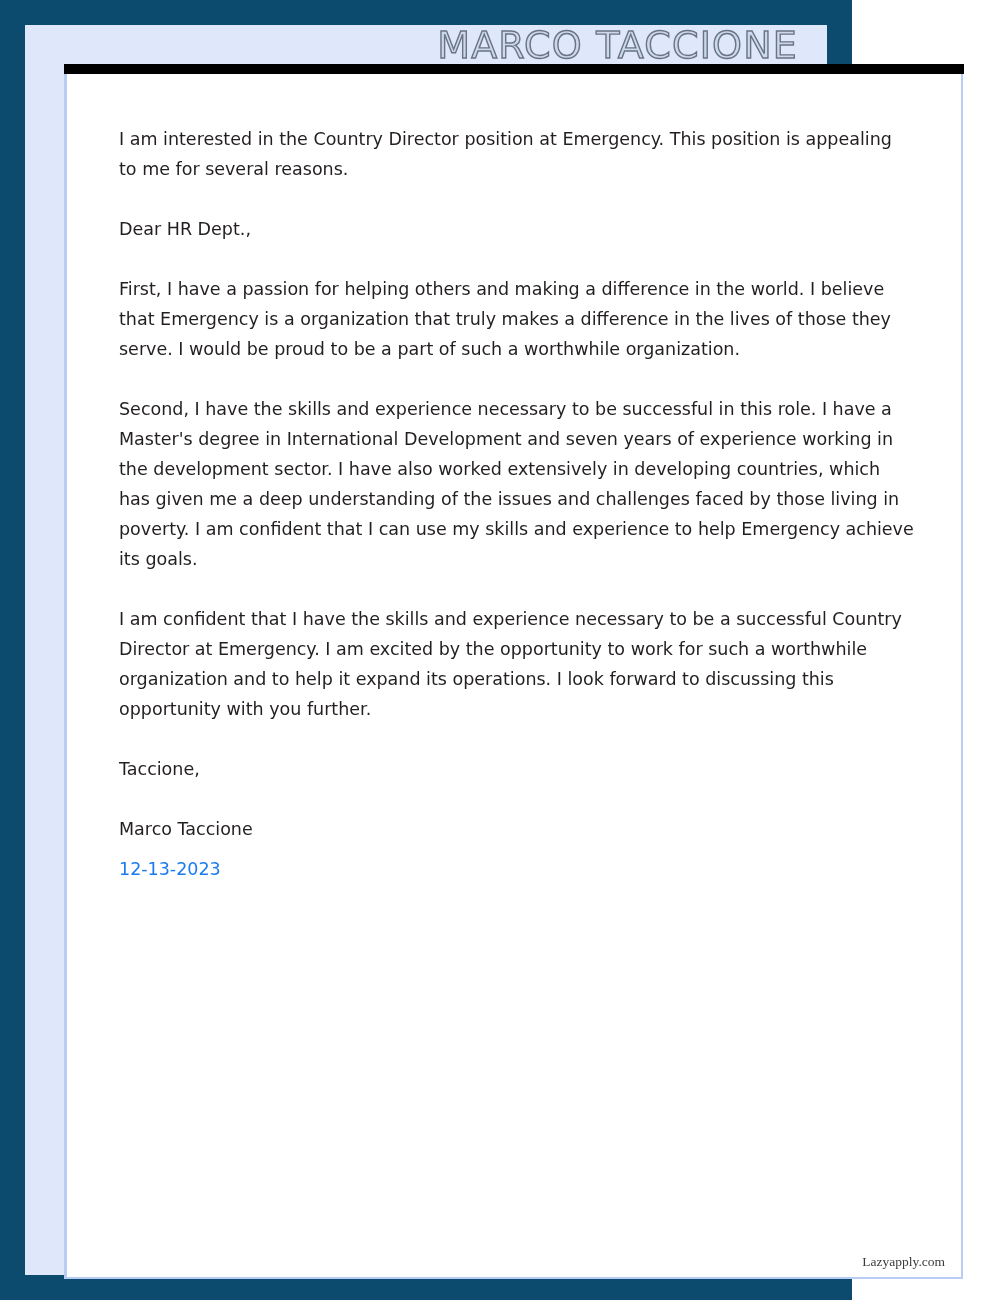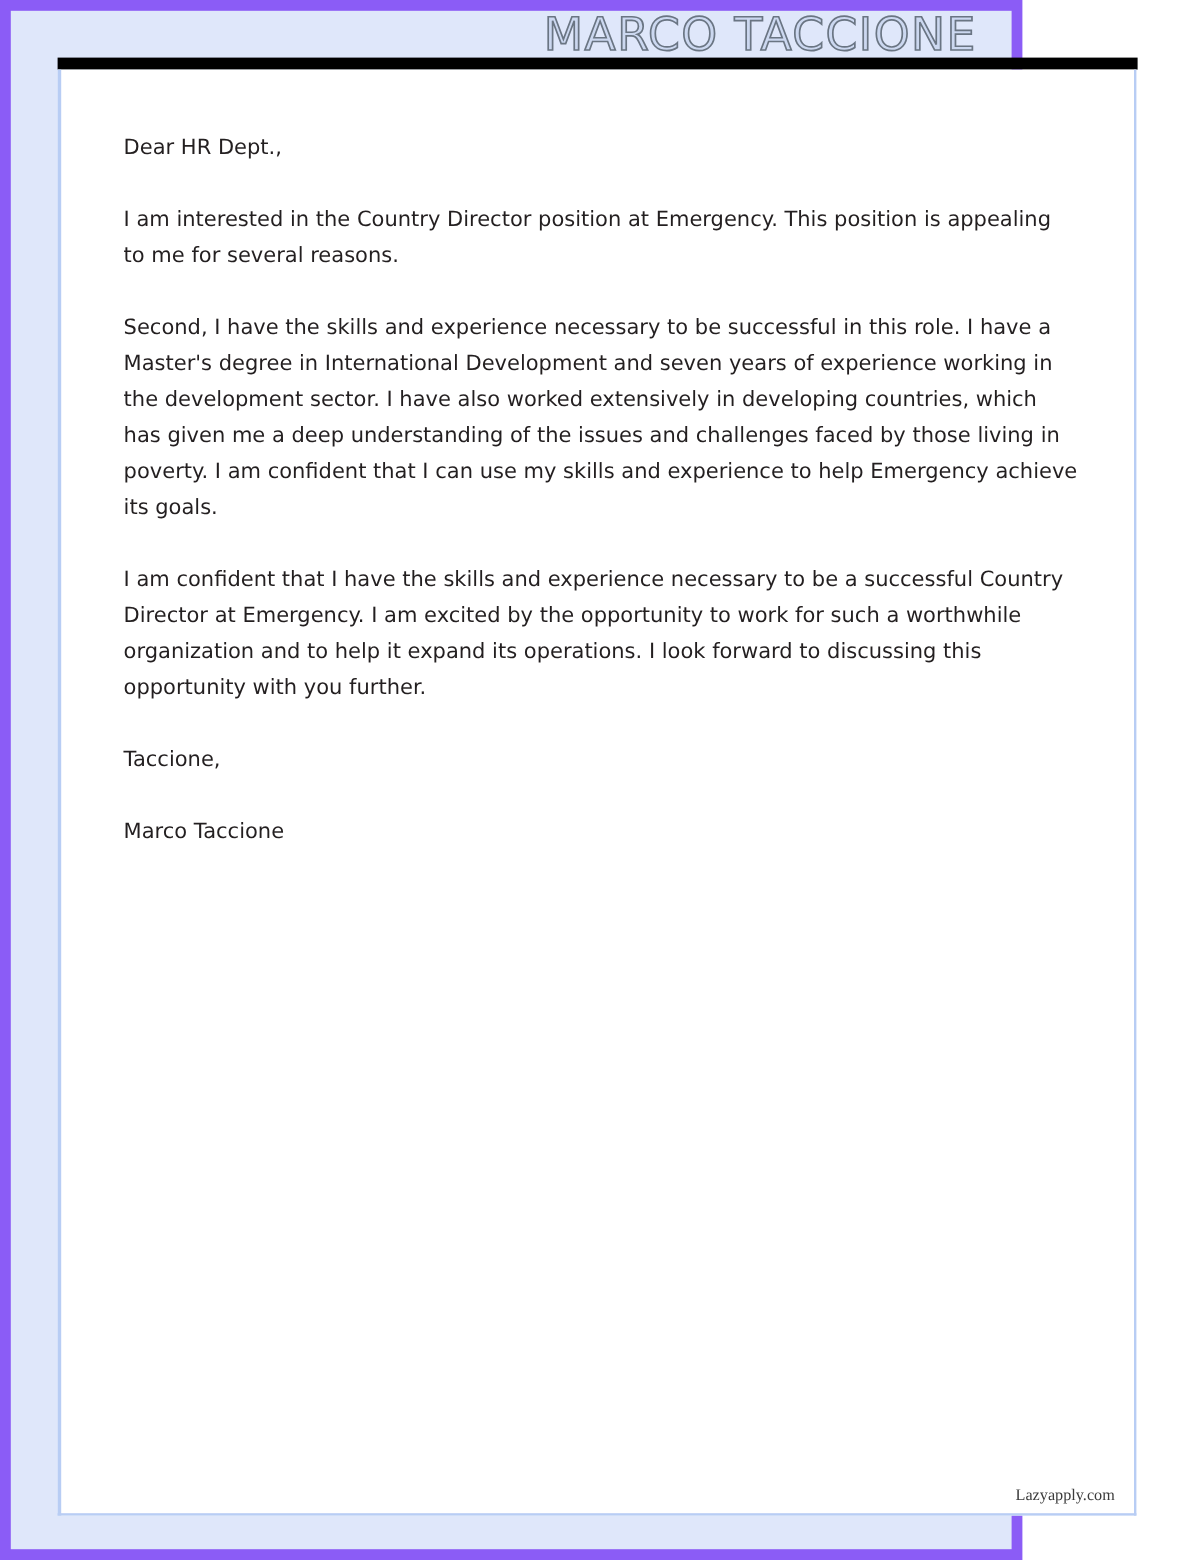--- a/index.html
+++ b/index.html
@@ -13,22 +13,22 @@
     font-family: "DejaVu Sans", sans-serif;
     overflow: hidden;
   }
 
   
   #page {
     position: relative;
     width: 852px;
     height: 1300px;
     box-sizing: border-box;
-    background: #8b5cf6;
-    padding: 9px;
+    background: #0c4a6e;
+    padding: 25px;
   }
 
   
   #paper {
     position: relative;
     width: 100%;
     height: 100%;
     box-sizing: border-box;
     background: #dfe7fa;
   }
@@ -138,34 +138,36 @@
     <div id="header">
       <div id="header-name">MARCO TACCIONE</div>
     </div>
 
     <div id="header-rule"></div>
 
     <div id="sheet">
 
       <div id="letter-body">
 
+        <p class="para">I am interested in the Country Director position at Emergency. This position is appealing to me for several reasons.</p>
+
         <p class="para">Dear HR Dept.,</p>
 
-        <p class="para">I am interested in the Country Director position at Emergency. This position is appealing to me for several reasons.</p>
-
+        <p class="para">First, I have a passion for helping others and making a difference in the world. I believe that Emergency is a organization that truly makes a difference in the lives of those they serve. I would be proud to be a part of such a worthwhile organization.</p>
 
         <p class="para">Second, I have the skills and experience necessary to be successful in this role. I have a Master's degree in International Development and seven years of experience working in the development sector. I have also worked extensively in developing countries, which has given me a deep understanding of the issues and challenges faced by those living in poverty. I am confident that I can use my skills and experience to help Emergency achieve its goals.</p>
 
 
         <p class="para">I am confident that I have the skills and experience necessary to be a successful Country Director at Emergency. I am excited by the opportunity to work for such a worthwhile organization and to help it expand its operations. I look forward to discussing this opportunity with you further.</p>
 
         <p class="para closing-gap">Taccione,</p>
 
         <p id="signature-name">Marco Taccione</p>
 
+        <p id="letter-date">12-13-2023</p>
 
       </div>
 
       <div id="footer">Lazyapply.com</div>
 
     </div>
   </div>
 </div>
 
 </body></html>

